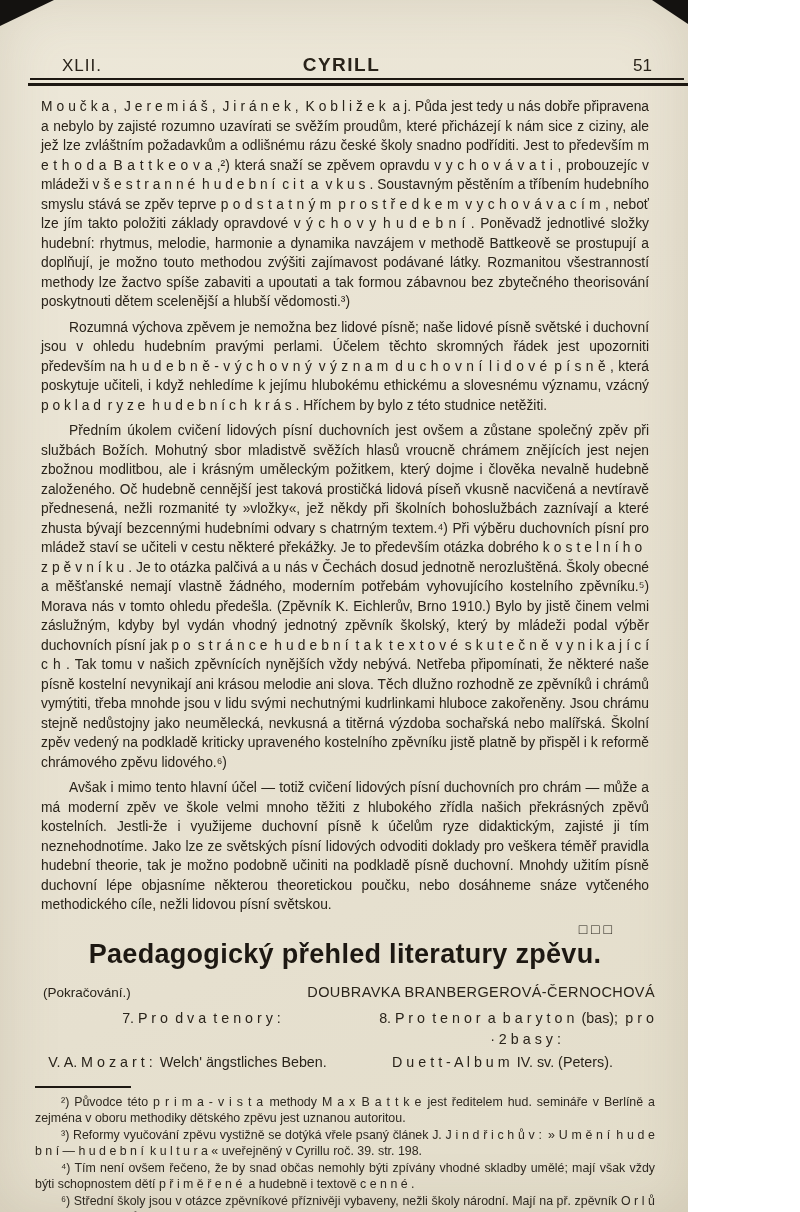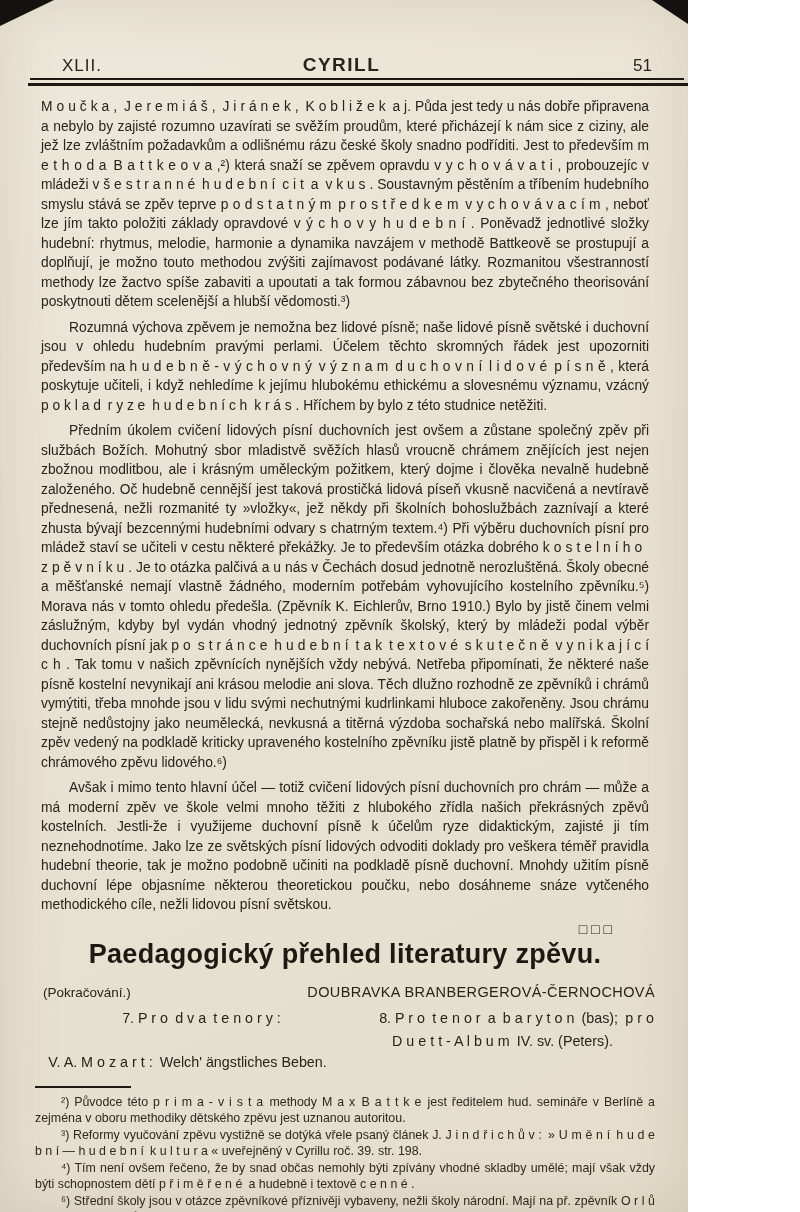--- a/index.html
+++ b/index.html
@@ -97,20 +97,21 @@
       <span class="author">DOUBRAVKA BRANBERGEROVÁ-ČERNOCHOVÁ</span>
     </div>
 
     <div class="song-list">
       <div class="song-col left">
         <div class="list-heading">7. P r o d v a t e n o r y :</div>
         <div class="list-entry offset">V. A. M o z a r t : Welch' ängstliches Beben.</div>
       </div>
       <div class="song-col right">
         <div class="list-heading">8. P r o t e n o r a b a r y t o n (bas); p r o</div>
+        <div class="list-subheading">· 2 b a s y :</div>
         <div class="list-entry">D u e t t - A l b u m IV. sv. (Peters).</div>
       </div>
     </div>
   </div>
 
   <div class="footnote-rule"></div>
 
   <div class="footnotes">
     <p>²) Původce této p r i m a - v i s t a methody M a x B a t t k e jest ředitelem hud. semináře v Berlíně a zejména v oboru methodiky dětského zpěvu jest uznanou autoritou.</p>
     <p>³) Reformy vyučování zpěvu vystižně se dotýká vřele psaný článek J. J i n d ř i c h ů v : » U m ě n í h u d e b n í — h u d e b n í k u l t u r a « uveřejněný v Cyrillu roč. 39. str. 198.</p>

